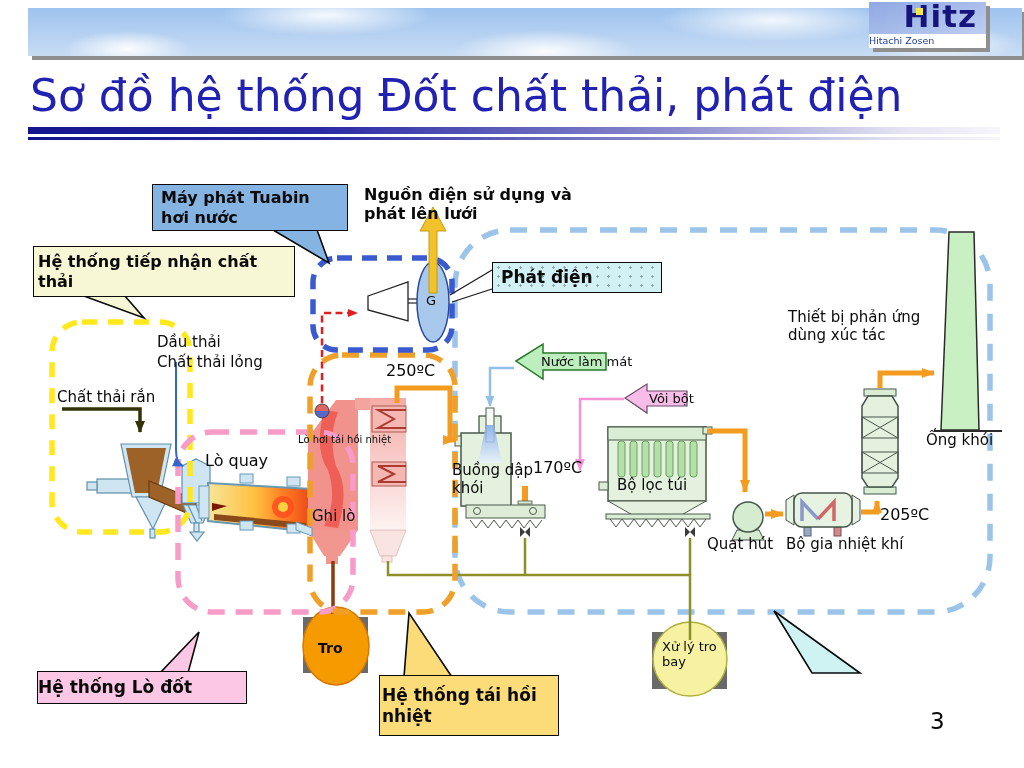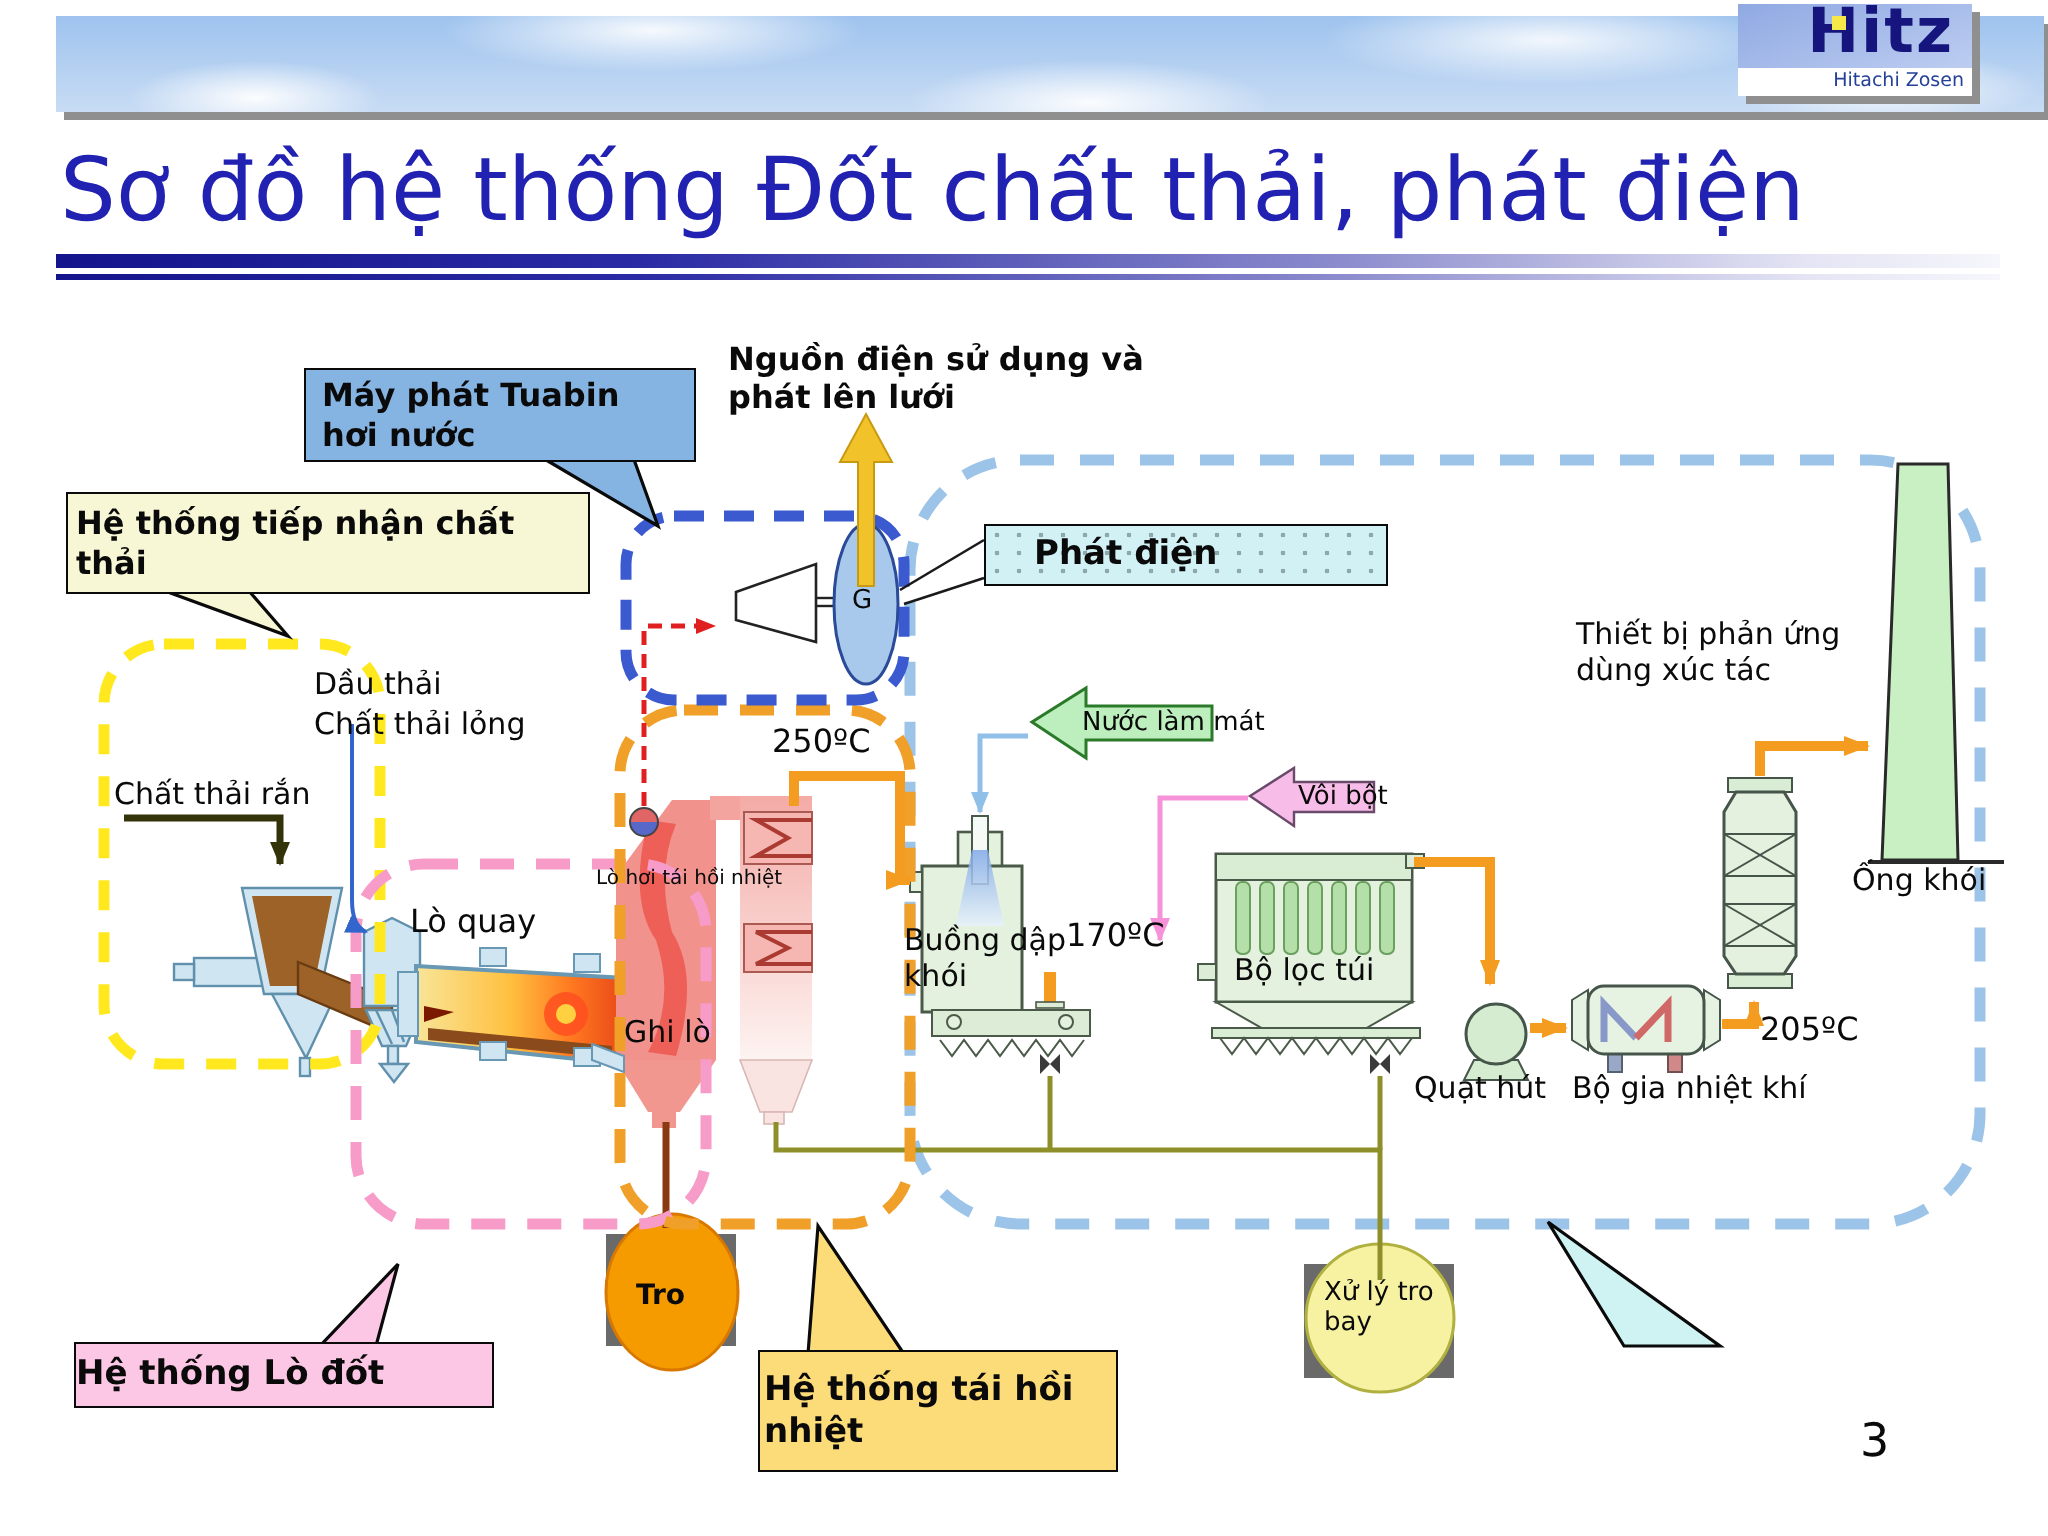--- a/index.html
+++ b/index.html
@@ -14,21 +14,21 @@
       radial-gradient(160px 32px at 75% 25%,rgba(255,255,255,.85),rgba(255,255,255,0) 70%),
       radial-gradient(110px 26px at 92% 75%,rgba(255,255,255,.9),rgba(255,255,255,0) 70%),
       linear-gradient(180deg,#9ec3ee,#c8dcf4);
     box-shadow:4px 4px 0 #8f8f8f}
   .logo{position:absolute;left:869px;top:2px;width:117px;height:46px;
     background:linear-gradient(160deg,#8fa9e2,#c6d4f4);box-shadow:4px 4px 0 #8f8f8f}
   .logo-brand{position:absolute;top:-4px;right:9px;font-size:31px;font-weight:bold;
     color:#15157d;letter-spacing:1px}
   .logo-dot{position:absolute;left:47px;top:6px;width:7px;height:7px;background:#f5e94a}
   .logo-sub{position:absolute;left:0;right:0;bottom:0;height:14px;background:#fff;
-    color:#26409a;font-size:9.5px;line-height:14px;text-align:right;padding-right:4px}
+    color:#26409a;font-size:9.5px;line-height:14px;padding-right:4px}
   .title{position:absolute;left:30px;top:70px;margin:0;font-size:44px;font-weight:400;
     color:#2222b2;white-space:nowrap}
   .rule1{position:absolute;left:28px;top:127px;width:972px;height:7px;
     background:linear-gradient(90deg,#14148c 0%,#2a2aa4 30%,#8888cc 65%,#e4e4f4 90%,#f6f6fc 100%)}
   .rule2{position:absolute;left:28px;top:137px;width:972px;height:3px;
     background:linear-gradient(90deg,#14148c 0%,#2a2aa4 30%,#8888cc 65%,#e4e4f4 90%,#f6f6fc 100%)}
   svg.diagram{position:absolute;left:0;top:0}
   
   .lbl{position:absolute;font-size:15px;line-height:1.18;white-space:nowrap;color:#0a0a0a}
   .c{text-align:left}.b{font-weight:bold}.w{white-space:normal}
@@ -263,25 +263,25 @@
       <polygon points="268,227 316,227 329,263" fill="#85b4e3"></polygon>
       <polygon points="62,288 118,288 144,318" fill="#f7f6d5"></polygon>
       <polygon points="199,632 160,673 188,673" fill="#fbc7e4"></polygon>
       <polygon points="409,613 404,677 452,677" fill="#fcdc78"></polygon>
       <polygon points="774,611 812,673 860,673" fill="#cff3f3"></polygon>
     </g>
   </svg>
 
   <div class="callout" style="left:152px;top:184px;width:178px;padding:3px 8px;background:#85b4e3;font-size:16px">Máy phát Tuabin hơi nước</div>
   <div class="callout c" style="left:33px;top:246px;width:252px;padding:5px 4px;background:#f7f6d5;font-size:16px">Hệ thống tiếp nhận chất thải</div>
-  <div class="callout" style="left:492px;top:262px;width:152px;padding:4px 24px;font-size:17px;background-color:#d2f1f5;background-image:radial-gradient(circle,#8fa8ac 1.1px,rgba(0,0,0,0) 1.3px);background-size:11px 9px">Phát điện</div>
+  <div class="callout" style="left:492px;top:262px;width:152px;padding:4px 8px;font-size:17px;background-color:#d2f1f5;background-image:radial-gradient(circle,#8fa8ac 1.1px,rgba(0,0,0,0) 1.3px);background-size:11px 9px">Phát điện</div>
   <div class="callout c" style="left:379px;top:675px;width:174px;padding:9px 2px;background:#fcdc78;font-size:17px">Hệ thống tái hồi nhiệt</div>
   <div class="callout c" style="left:37px;top:671px;width:208px;padding:5px 0;background:#fbc7e4;font-size:17px">Hệ thống Lò đốt</div>
 
-  <div class="lbl b w" style="left:364px;top:171px;width:248px;font-size:16px">Nguồn điện sử dụng và phát lên lưới</div>
+  <div class="lbl b w" style="left:364px;top:186px;width:248px;font-size:16px">Nguồn điện sử dụng và phát lên lưới</div>
   <div class="lbl c" style="left:157px;top:334px;width:136px">Dầu thải</div>
   <div class="lbl c" style="left:157px;top:354px;width:136px">Chất thải lỏng</div>
   <div class="lbl" style="left:57px;top:389px">Chất thải rắn</div>
   <div class="lbl c" style="left:205px;top:452px;width:90px;font-size:16px">Lò quay</div>
   <div class="lbl" style="left:298px;top:434px;font-size:10px">Lò hơi tái hồi nhiệt</div>
   <div class="lbl" style="left:312px;top:508px">Ghi lò</div>
   <div class="lbl" style="left:386px;top:362px;font-size:16px">250ºC</div>
   <div class="lbl" style="left:541px;top:354px;font-size:13px">Nước làm mát</div>
   <div class="lbl c w" style="left:452px;top:462px;width:86px">Buồng dập khói</div>
   <div class="lbl" style="left:533px;top:459px;font-size:16px">170ºC</div>

